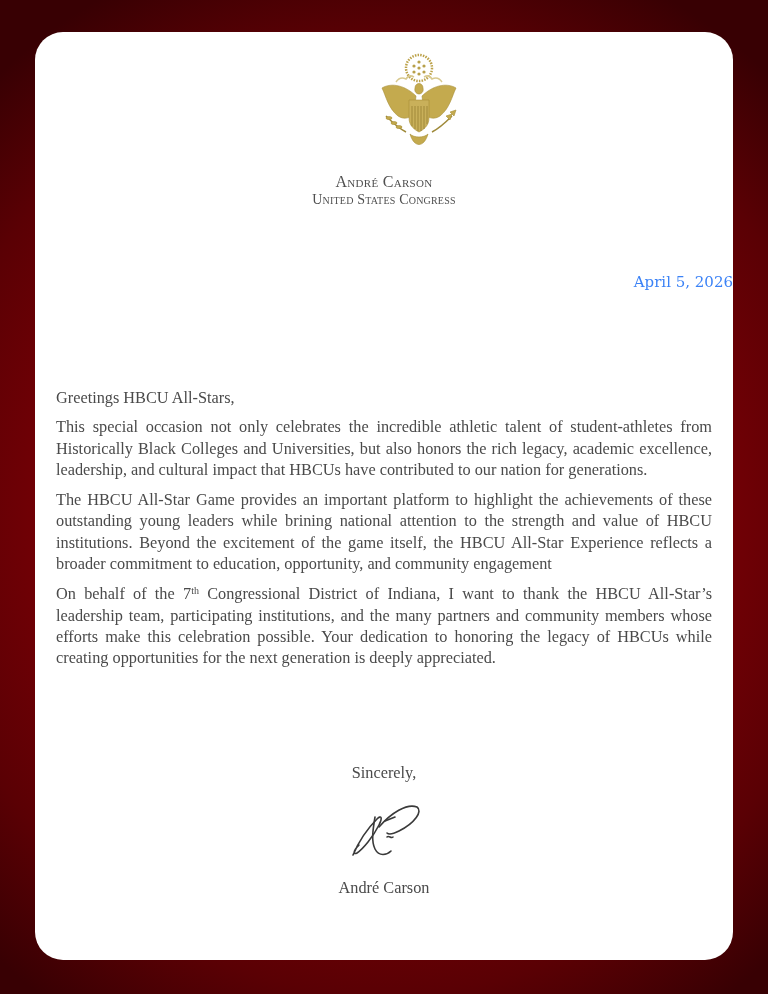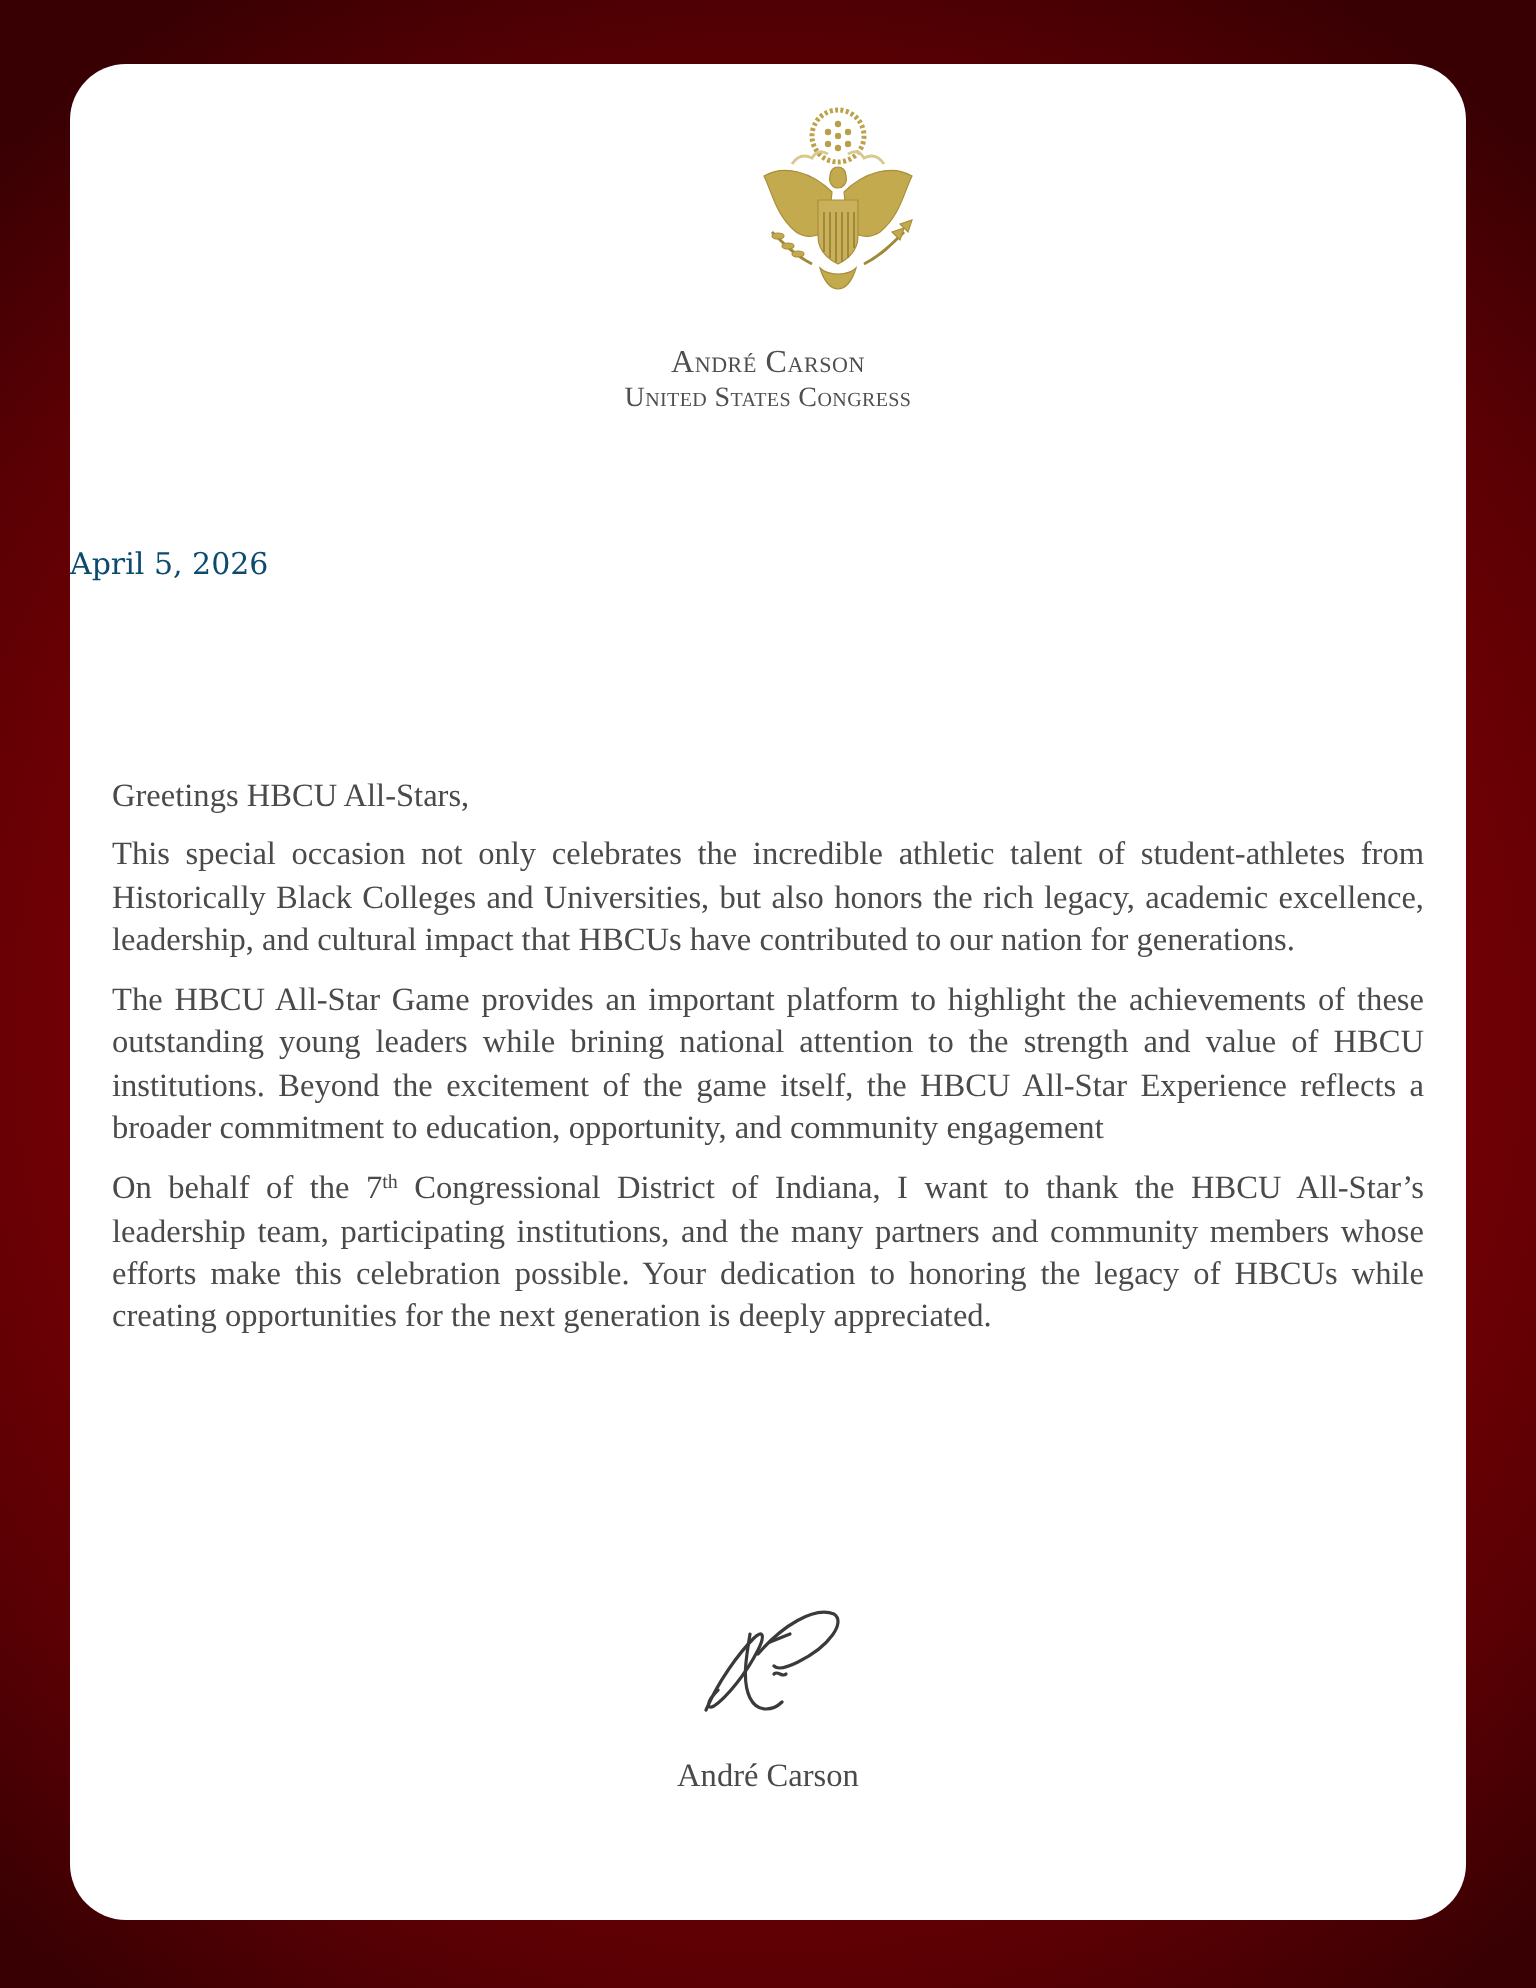--- a/index.html
+++ b/index.html
@@ -15,22 +15,22 @@
     }
     .seal { position: absolute; left: 341px; top: 20px; width: 86px; height: 104px; }
     .name-header {
       position: absolute; left: 0; right: 0; top: 140px; text-align: center;
       font-family: "Liberation Serif", "DejaVu Serif", serif;
       font-variant: small-caps; color: #4f4f4f;
     }
     .name-header .n { font-size: 16px; letter-spacing: 0.3px; line-height: 20px; }
     .name-header .t { font-size: 14px; letter-spacing: 0.2px; line-height: 16px; }
     .date {
-      position: absolute; left: 0; right: 0; top: 241px; text-align: left;
-      font-size: 15px; color: #0c4a6e;
+      position: absolute; left: 0; right: 0; top: 241px; text-align: right;
+      font-size: 15px; color: #3b82f6;
     }
     .body-text {
       position: absolute; left: 21px; right: 21px; top: 308px;
       font-family: "Liberation Serif", "DejaVu Serif", serif;
       font-size: 16.3px; line-height: 21.3px; color: #4a4a4a; margin-top: 47px;
     }
     .body-text p { margin: 0 0 9px 0; text-align: justify; }
     .body-text p.greet { margin-bottom: 8px; }
     .body-text p.last-left { text-align: left; }
     sup { font-size: 10px; line-height: 0; vertical-align: 5px; }
@@ -104,20 +104,21 @@
 
   <div class="date">April 5, 2026</div>
 
   <div class="body-text">
     <p class="greet">Greetings HBCU All-Stars,</p>
     <p>This special occasion not only celebrates the incredible athletic talent of student-athletes from Historically Black Colleges and Universities, but also honors the rich legacy, academic excellence, leadership, and cultural impact that HBCUs have contributed to our nation for generations.</p>
     <p>The HBCU All-Star Game provides an important platform to highlight the achievements of these outstanding young leaders while brining national attention to the strength and value of HBCU institutions. Beyond the excitement of the game itself, the HBCU All-Star Experience reflects a broader commitment to education, opportunity, and community engagement</p>
     <p><span>On behalf of the 7</span><sup>th</sup><span> Congressional District of Indiana, I want to thank the HBCU All-Star’s leadership team, participating institutions, and the many partners and community members whose efforts make this celebration possible. Your dedication to honoring the legacy of HBCUs while creating opportunities for the next generation is deeply appreciated.</span></p>
   </div>
 
+  <div class="closing">Sincerely,</div>
 
   <svg class="signature" viewBox="0 0 80 66">
     <g fill="none" stroke="#3a3a3a" stroke-width="1.6" stroke-linecap="round" stroke-linejoin="round">
       <path d="M8 58 C14 44 24 30 32 22 C36 18 38 20 34 28 C28 40 18 52 12 56 C8 58 8 54 14 48"></path>
       <path d="M30 20 C28 32 26 44 30 52 C34 60 42 58 46 54"></path>
       <path d="M34 30 C46 16 62 6 72 10 C78 14 70 26 54 34 C48 37 44 38 42 36"></path>
       <path d="M40 24 L50 20"></path>
       <path d="M42 40 C44 38 46 42 48 40"></path>
     </g>
   </svg>

